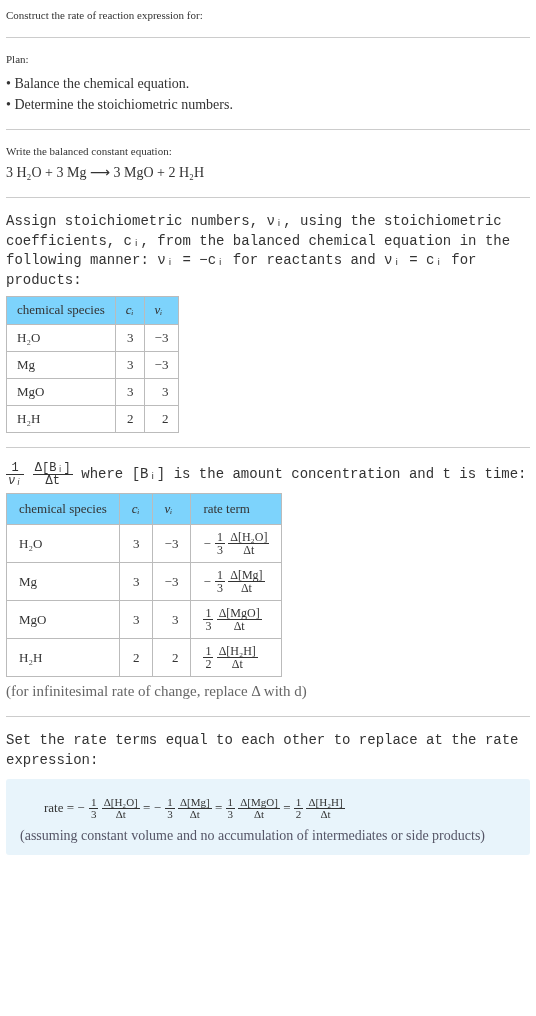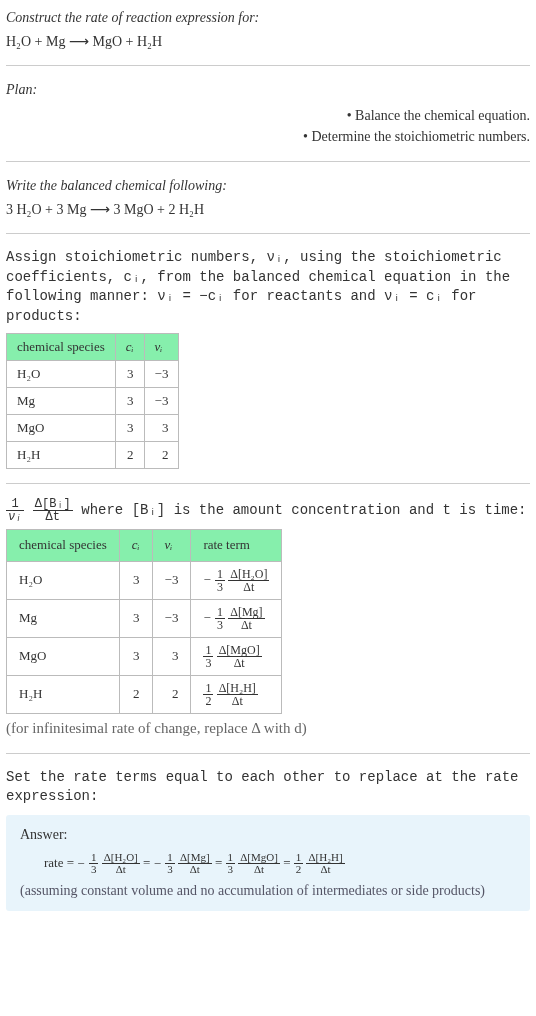--- a/index.html
+++ b/index.html
@@ -7,37 +7,37 @@
       font-family: Georgia, 'Times New Roman', serif;
       font-size: 14px;
       color: #333;
       background: #fff;
       width: 536px;
       padding: 8px 6px;
       line-height: 1.4;
     }
     .section { margin-bottom: 12px; }
     hr { border: none; border-top: 1px solid #ccc; margin: 14px 0; }
-    .heading { font-size: 14px; margin-bottom: 4px; font-style: italic; }
+    .heading { font-size: 11px; margin-bottom: 4px; }
     .equation { font-size: 14px; margin: 4px 0; }
     ul.plan { list-style: none; padding-left: 0; margin-top: 6px; }
     ul.plan li::before { content: "• "; }
-    ul.plan li { margin: 2px 0; text-align: right; }
+    ul.plan li { margin: 2px 0; }
     table {
       border-collapse: collapse;
       margin-top: 6px;
       font-size: 13px;
     }
     table th, table td {
       border: 1px solid #bbb;
       padding: 4px 10px;
       text-align: left;
       font-weight: normal;
     }
-    table th { background: #86efac; }
+    table th { background: #7dd3fc; }
     table td.num { text-align: right; }
     .table-note {
       font-size: 15px;
       color: #666;
       margin-top: 4px;
     }
     .rate-text { margin: 4px 0; font-family: Liberation Mono, monospace; }
     .frac {
       display: inline-block;
       vertical-align: middle;
@@ -70,37 +70,36 @@
     .italic { font-style: italic; }
     .tbl-rate td, .tbl-rate th { padding: 6px 12px; }
     .rate-term { white-space: nowrap; }
     .minus { margin-right: 1px; }
   </style>
 </head>
 <body>
 
 <div class="section">
   <div class="heading">Construct the rate of reaction expression for:</div>
-  <div class="equation">H₂O + Mg ⟶ MgO + H₂H</div>
 </div>
 
 <hr>
 
 <div class="section">
   <div class="heading">Plan:</div>
   <ul class="plan">
     <li>Balance the chemical equation.</li>
     <li>Determine the stoichiometric numbers.</li>
   </ul>
 </div>
 
 <hr>
 
 <div class="section">
-  <div class="heading">Write the balanced chemical following:</div>
+  <div class="heading">Write the balanced constant equation:</div>
   <div class="equation">3 H₂O + 3 Mg ⟶ 3 MgO + 2 H₂H</div>
 </div>
 
 <hr>
 
 <div class="section">
   <div class="rate-text">Assign stoichiometric numbers, νᵢ, using the stoichiometric coefficients, cᵢ, from the balanced chemical equation in the following manner: νᵢ = −cᵢ for reactants and νᵢ = cᵢ for products:</div>
   <table>
     <tbody>
         <tr>
@@ -204,21 +203,20 @@
   </tbody>
     </table>
   <div class="table-note">(for infinitesimal rate of change, replace Δ with d)</div>
 </div>
 
 <hr>
 
 <div class="section">
   <div class="rate-text">Set the rate terms equal to each other to replace at the rate expression:</div>
   <div class="answer-box">
-    <div class="answer-label">Answer:</div>
     <div class="rate-eq">
       <span class="inline-mid">rate = </span>
       <span class="minus inline-mid">−</span>
       <span class="frac inline-mid"><span class="num">1</span><span class="den">3</span></span>
       <span class="frac inline-mid"><span class="num">Δ[H₂O]</span><span class="den">Δt</span></span>
       <span class="inline-mid"> = </span>
       <span class="minus inline-mid">−</span>
       <span class="frac inline-mid"><span class="num">1</span><span class="den">3</span></span>
       <span class="frac inline-mid"><span class="num">Δ[Mg]</span><span class="den">Δt</span></span>
       <span class="inline-mid"> = </span>

